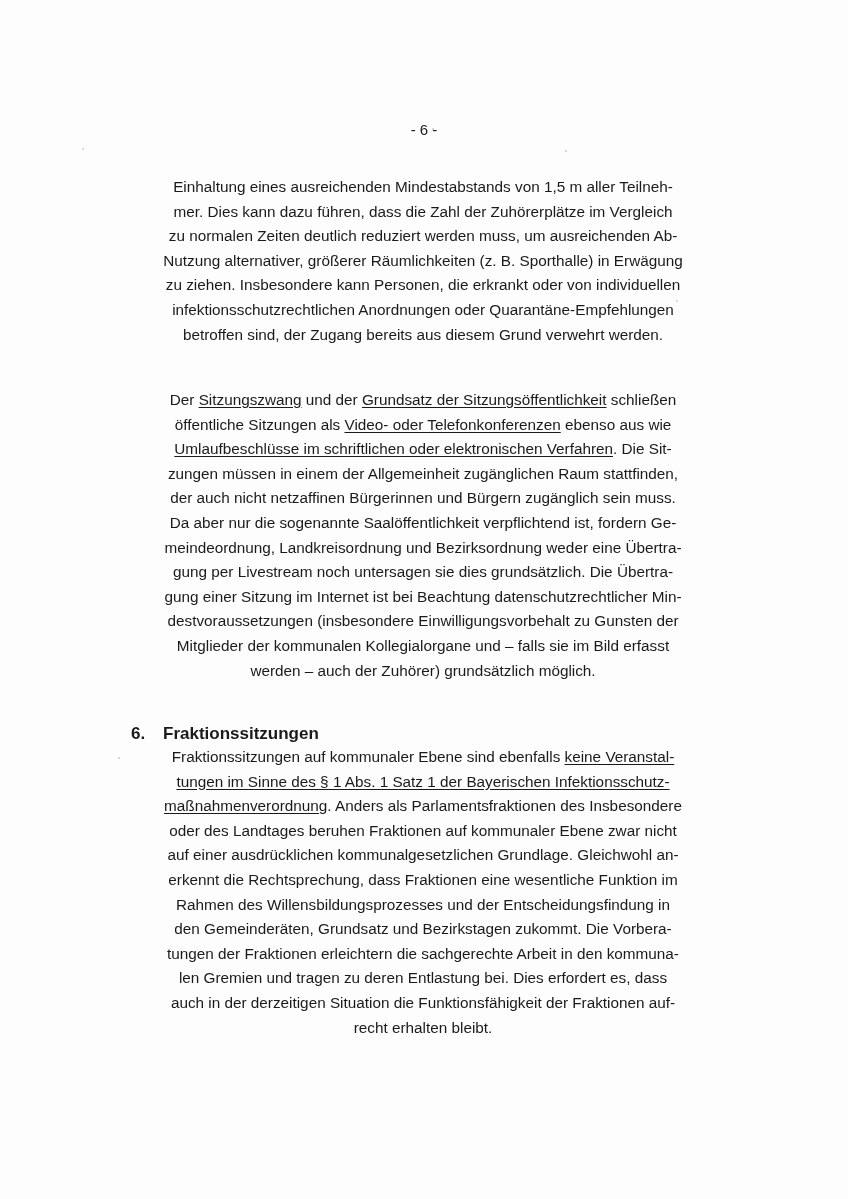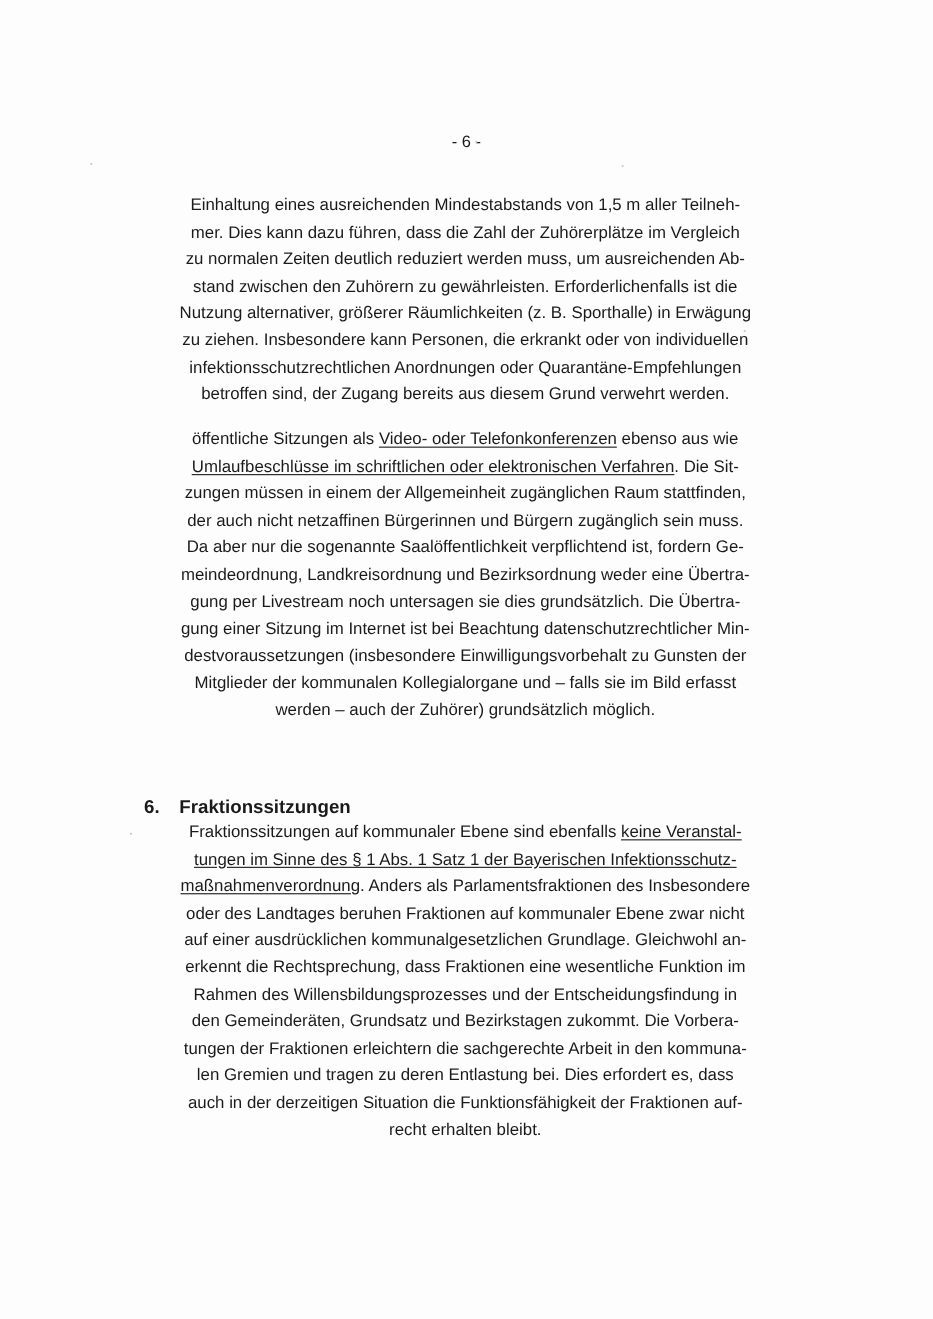--- a/index.html
+++ b/index.html
@@ -20,27 +20,27 @@
 </head>
 <body>
 
 <div class="page">
   <div class="page-number">- 6 -</div>
 
   <div class="para" style="top:175px;">
       <div class="line"><span>Einhaltung eines ausreichenden Mindestabstands von 1,5 m aller Teilneh-</span></div>
       <div class="line"><span>mer. Dies kann dazu führen, dass die Zahl der Zuhörerplätze im Vergleich</span></div>
       <div class="line"><span>zu normalen Zeiten deutlich reduziert werden muss, um ausreichenden Ab-</span></div>
-      <div class="line"><span>stand zwischen den Zuhörern zu gewährleisten. Erforderlichenfalls ist die</span></div>
       <div class="line"><span>Nutzung alternativer, größerer Räumlichkeiten (z. B. Sporthalle) in Erwägung</span></div>
       <div class="line"><span>zu ziehen. Insbesondere kann Personen, die erkrankt oder von individuellen</span></div>
       <div class="line"><span>infektionsschutzrechtlichen Anordnungen oder Quarantäne-Empfehlungen</span></div>
       <div class="line"><span>betroffen sind, der Zugang bereits aus diesem Grund verwehrt werden.</span></div>
     </div>
   <div class="para" style="top:388px;">
+      <div class="line"><span>Der </span><span class="u">Sitzungszwang</span><span> und der </span><span class="u">Grundsatz der Sitzungsöffentlichkeit</span><span> schließen</span></div>
       <div class="line"><span>öffentliche Sitzungen als </span><span class="u">Video- oder Telefonkonferenzen</span><span> ebenso aus wie</span></div>
       <div class="line"><span class="u">Umlaufbeschlüsse im schriftlichen oder elektronischen Verfahren</span><span>. Die Sit-</span></div>
       <div class="line"><span>zungen müssen in einem der Allgemeinheit zugänglichen Raum stattfinden,</span></div>
       <div class="line"><span>der auch nicht netzaffinen Bürgerinnen und Bürgern zugänglich sein muss.</span></div>
       <div class="line"><span>Da aber nur die sogenannte Saalöffentlichkeit verpflichtend ist, fordern Ge-</span></div>
       <div class="line"><span>meindeordnung, Landkreisordnung und Bezirksordnung weder eine Übertra-</span></div>
       <div class="line"><span>gung per Livestream noch untersagen sie dies grundsätzlich. Die Übertra-</span></div>
       <div class="line"><span>gung einer Sitzung im Internet ist bei Beachtung datenschutzrechtlicher Min-</span></div>
       <div class="line"><span>destvoraussetzungen (insbesondere Einwilligungsvorbehalt zu Gunsten der</span></div>
       <div class="line"><span>Mitglieder der kommunalen Kollegialorgane und – falls sie im Bild erfasst</span></div>

